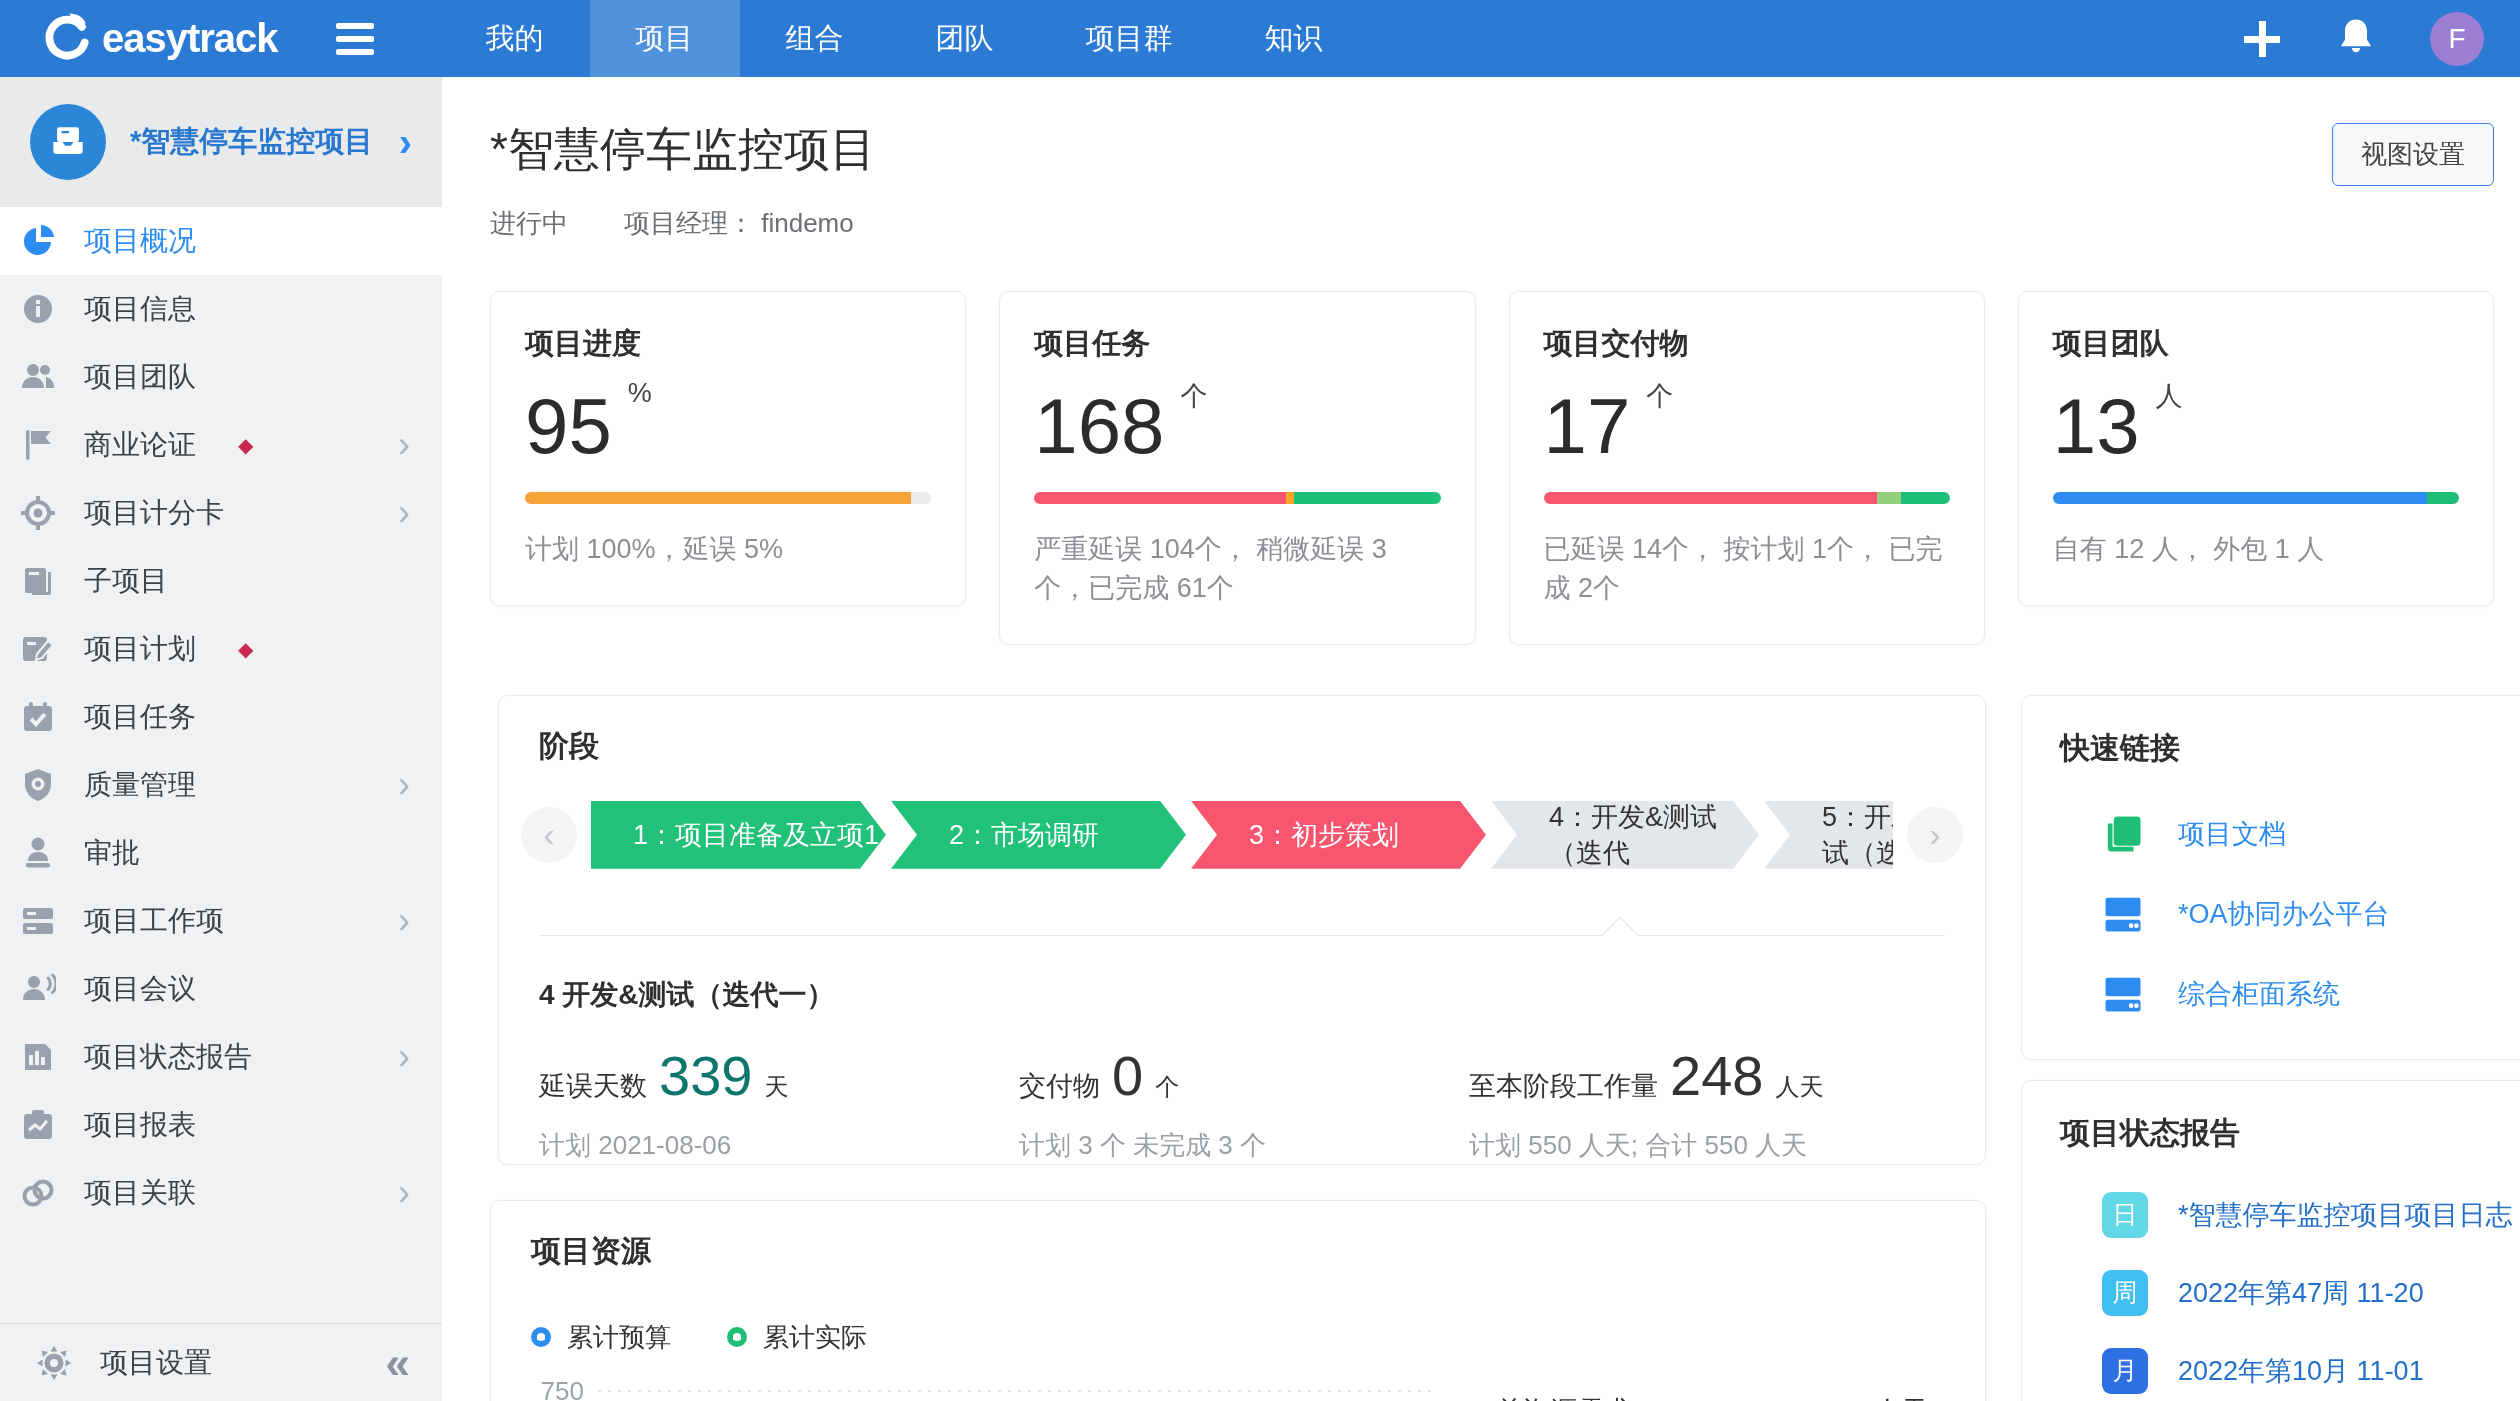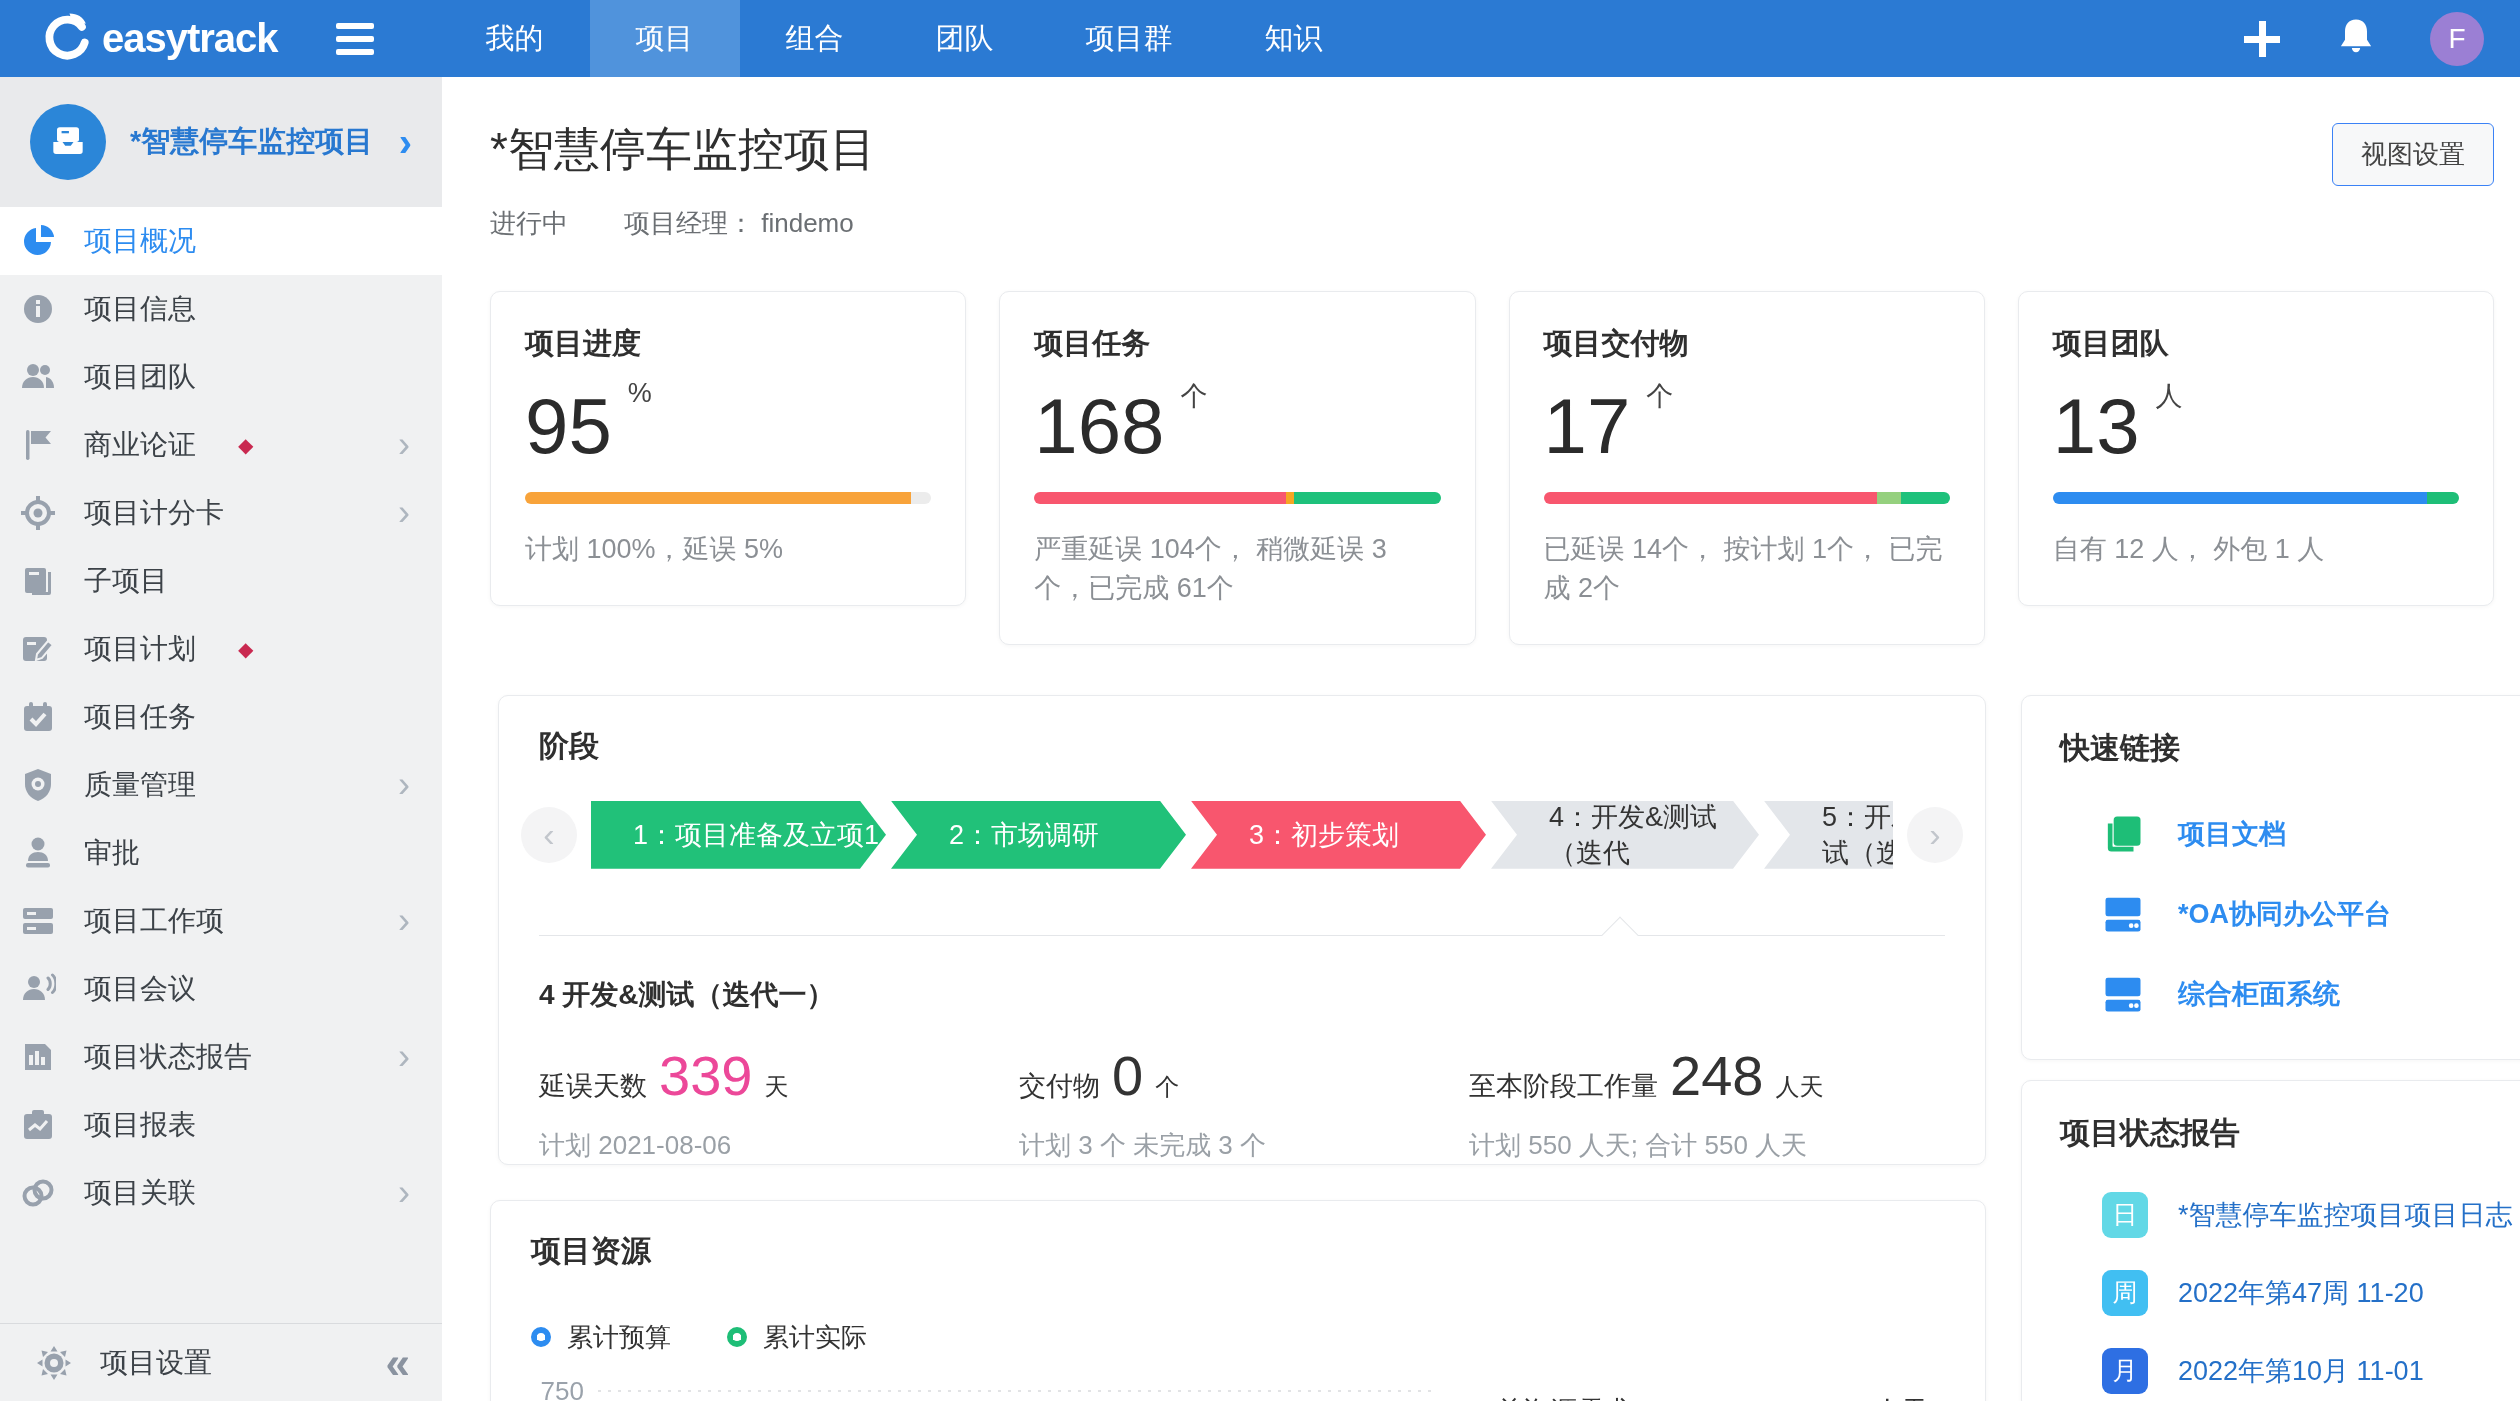--- a/index.html
+++ b/index.html
@@ -99,21 +99,21 @@
   .legend-ring::before, .legend-ring::after { content:""; position:absolute; top:2px; width:8px; height:5px; background:inherit; }
   #res-chart { position:absolute; left:45px; top:150px; overflow:visible; }
   .res-summary { position:absolute; left:1005px; top:192px; width:432px; }
   .res-summary-row { display:flex; justify-content:space-between; font-size:27px; color:#333; }
 
   
   .quick-links { padding:32px 38px; height:365px; }
   .ql-list { margin-top:44px; }
   .ql-item { display:flex; align-items:center; gap:34px; margin-bottom:38px; margin-left:42px; cursor:pointer; }
   .ql-icon { width:42px; height:42px; flex:0 0 42px; }
-  .ql-label { font-size:27px; color:#2d8cf0;font-weight:bold; }
+  .ql-label { font-size:27px; color:#2d8cf0; }
 
   
   .reports { margin-top:20px; padding:32px 38px; height:330px; }
   .rp-list { margin-top:38px; }
   .rp-item { display:flex; align-items:center; gap:30px; margin-bottom:32px; margin-left:42px; cursor:pointer; }
   .rp-badge { width:46px; height:46px; border-radius:9px; color:#fff; font-size:25px; display:flex; align-items:center; justify-content:center; flex:0 0 46px; }
   .rp-label { font-size:27px; color:#2470c8; white-space:nowrap; overflow:hidden; }
 </style>
 </head>
 <body>
@@ -434,21 +434,21 @@
             </div>
             <div class="stage-divider">
                 <div class="stage-notch"></div>
               </div>
             <div class="stage-detail">
               <div class="stage-detail-title">4 开发&amp;测试（迭代一）</div>
               <div class="stage-stats">
                 <div class="stage-stat c1">
                   <div class="ss-row">
                     <span class="ss-label">延误天数</span>
-                    <span class="ss-value" style="color: #ec4899;">339</span>
+                    <span class="ss-value" style="color: #0f766e;">339</span>
                     <span class="ss-unit">天</span>
                   </div>
                   <div class="ss-sub">计划 2021-08-06</div>
                 </div>
                 <div class="stage-stat c2">
                   <div class="ss-row">
                     <span class="ss-label">交付物</span>
                     <span class="ss-value" style="color: rgb(51, 51, 51);">0</span>
                     <span class="ss-unit">个</span>
                   </div>

